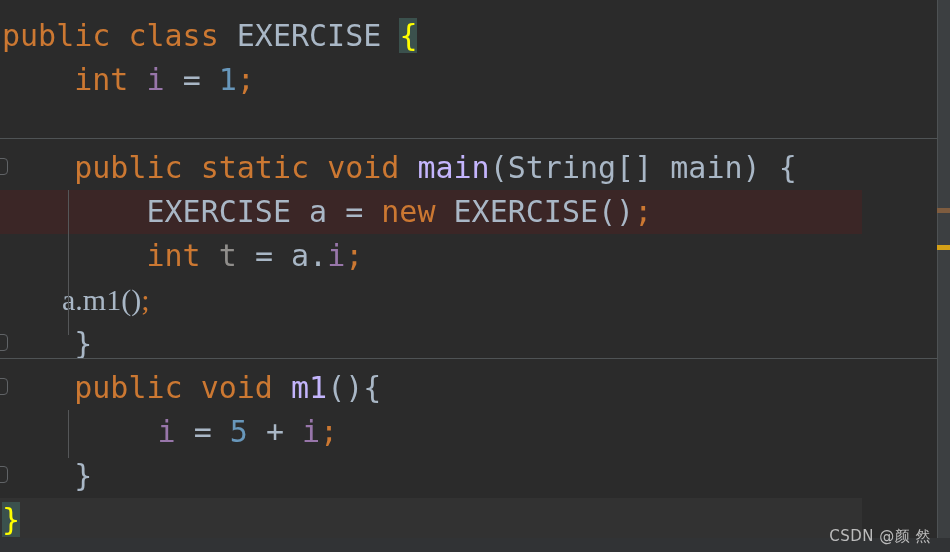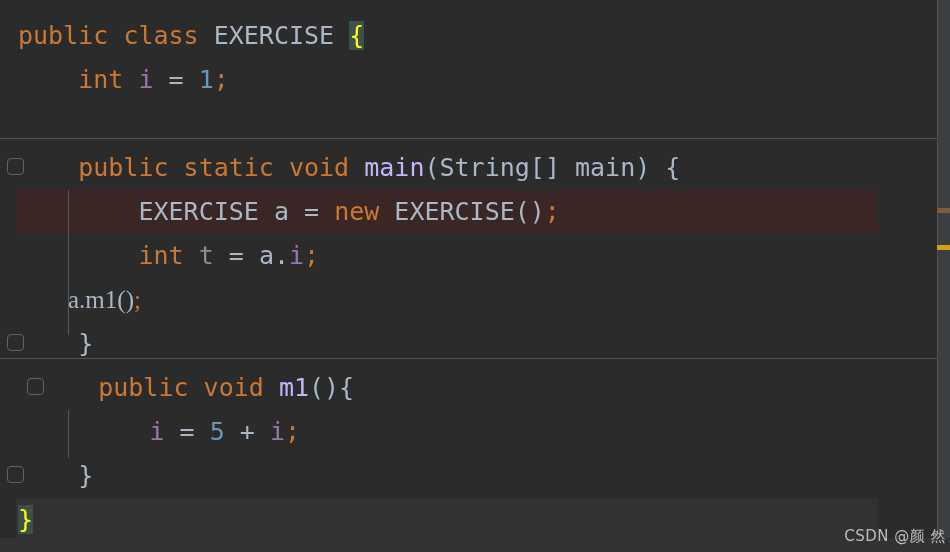--- a/index.html
+++ b/index.html
@@ -47,25 +47,25 @@
     position: absolute;
     left: 0; top: 538px;
     width: 950px;
     height: 14px;
     background: #313335;
   }
 
   
   .row {
     position: absolute;
-    left: 16px;
+    left: 0;
     width: 862px;
     height: 44px;
     white-space: pre;
-    font-size: 25px;
+    font-size: 30px;
     line-height: 44px;
     letter-spacing: 0px;
   }
   .row .code {
     position: absolute;
     left: 0; top: 0;
     padding-left: 2px;
   }
 
   
@@ -113,21 +113,21 @@
   .op   { color: #a9b7c6; }  
   .semi { color: #cc7832; }  
   .brace-match {
     color: #ffff00;
     background: #3b514d;
   }
 
   
   #watermark {
     position: absolute;
-    right: 4px;
+    right: 19px;
     bottom: 6px;
     color: #c8c8c8;
     font-family: "DejaVu Sans", "Liberation Sans", sans-serif;
     font-size: 15px;
     letter-spacing: 0.5px;
     opacity: 0.92;
     white-space: pre;
   }
 </style>
 </head>
@@ -138,21 +138,21 @@
   <div id="editor">
     <div id="rows">
         <div class="row" style="top: 14px;"><div class="code"><span class="kw">public</span><span class="op"> </span><span class="kw">class</span><span class="op"> </span><span class="id">EXERCISE</span><span class="op"> </span><span class="brace-match">{</span></div></div>
         <div class="row" style="top: 58px;"><div class="code"><span class="op">    </span><span class="kw">int</span><span class="op"> </span><span class="fld">i</span><span class="op"> </span><span class="op">=</span><span class="op"> </span><span class="num">1</span><span class="semi">;</span></div></div>
         <div class="row" style="top: 102px;"><div class="code"></div></div>
         <div class="row" style="top: 146px;"><div class="fold"></div><div class="code"><span class="op">    </span><span class="kw">public</span><span class="op"> </span><span class="kw">static</span><span class="op"> </span><span class="kw">void</span><span class="op"> </span><span class="fn">main</span><span class="id">(String[] main) {</span></div></div>
         <div class="row hl" style="top: 190px;"><div class="code"><span class="op">        </span><span class="id">EXERCISE a </span><span class="op">=</span><span class="op"> </span><span class="kw">new</span><span class="op"> </span><span class="id">EXERCISE()</span><span class="semi">;</span></div></div>
         <div class="row" style="top: 234px;"><div class="code"><span class="op">        </span><span class="kw">int</span><span class="op"> </span><span class="locg">t</span><span class="op"> </span><span class="op">=</span><span class="op"> </span><span class="loc">a</span><span class="op">.</span><span class="fld">i</span><span class="semi">;</span></div></div>
         <div class="row" style="top: 278px; font-family: Liberation Serif, serif;"><div class="code"><span class="op">        </span><span class="loc">a</span><span class="op">.</span><span class="id">m1()</span><span class="semi">;</span></div></div>
         <div class="row" style="top: 322px;"><div class="fold"></div><div class="code"><span class="op">    </span><span class="id">}</span></div></div>
-        <div class="row" style="top: 366px; margin-left: 20px;"><div class="fold"></div><div class="code"><span class="op">    </span><span class="kw">public</span><span class="op"> </span><span class="kw">void</span><span class="op"> </span><span class="fn">m1</span><span class="id">(){</span></div></div>
+        <div class="row" style="top: 366px;"><div class="fold"></div><div class="code"><span class="op">    </span><span class="kw">public</span><span class="op"> </span><span class="kw">void</span><span class="op"> </span><span class="fn">m1</span><span class="id">(){</span></div></div>
         <div class="row" style="top: 410px; margin-left: 11px;"><div class="code"><span class="op">        </span><span class="fld">i</span><span class="op"> </span><span class="op">=</span><span class="op"> </span><span class="num">5</span><span class="op"> </span><span class="op">+</span><span class="op"> </span><span class="fld">i</span><span class="semi">;</span></div></div>
         <div class="row" style="top: 454px;"><div class="fold"></div><div class="code"><span class="op">    </span><span class="id">}</span></div></div>
         <div class="row hl-faint" style="top: 498px;"><div class="code"><span class="brace-match">}</span></div></div>
       </div>
     <div id="decorations">
         <div class="separator" style="top: 138px; background: rgb(79, 83, 85);"></div>
         <div class="separator" style="top: 358px; background: rgb(79, 83, 85);"></div>
         <div class="indent-guide" style="left: 68px; top: 190px; height: 145px; background: rgb(85, 87, 89);"></div>
         <div class="indent-guide" style="left: 68px; top: 410px; height: 48px; background: rgb(85, 87, 89);"></div>
       </div>

